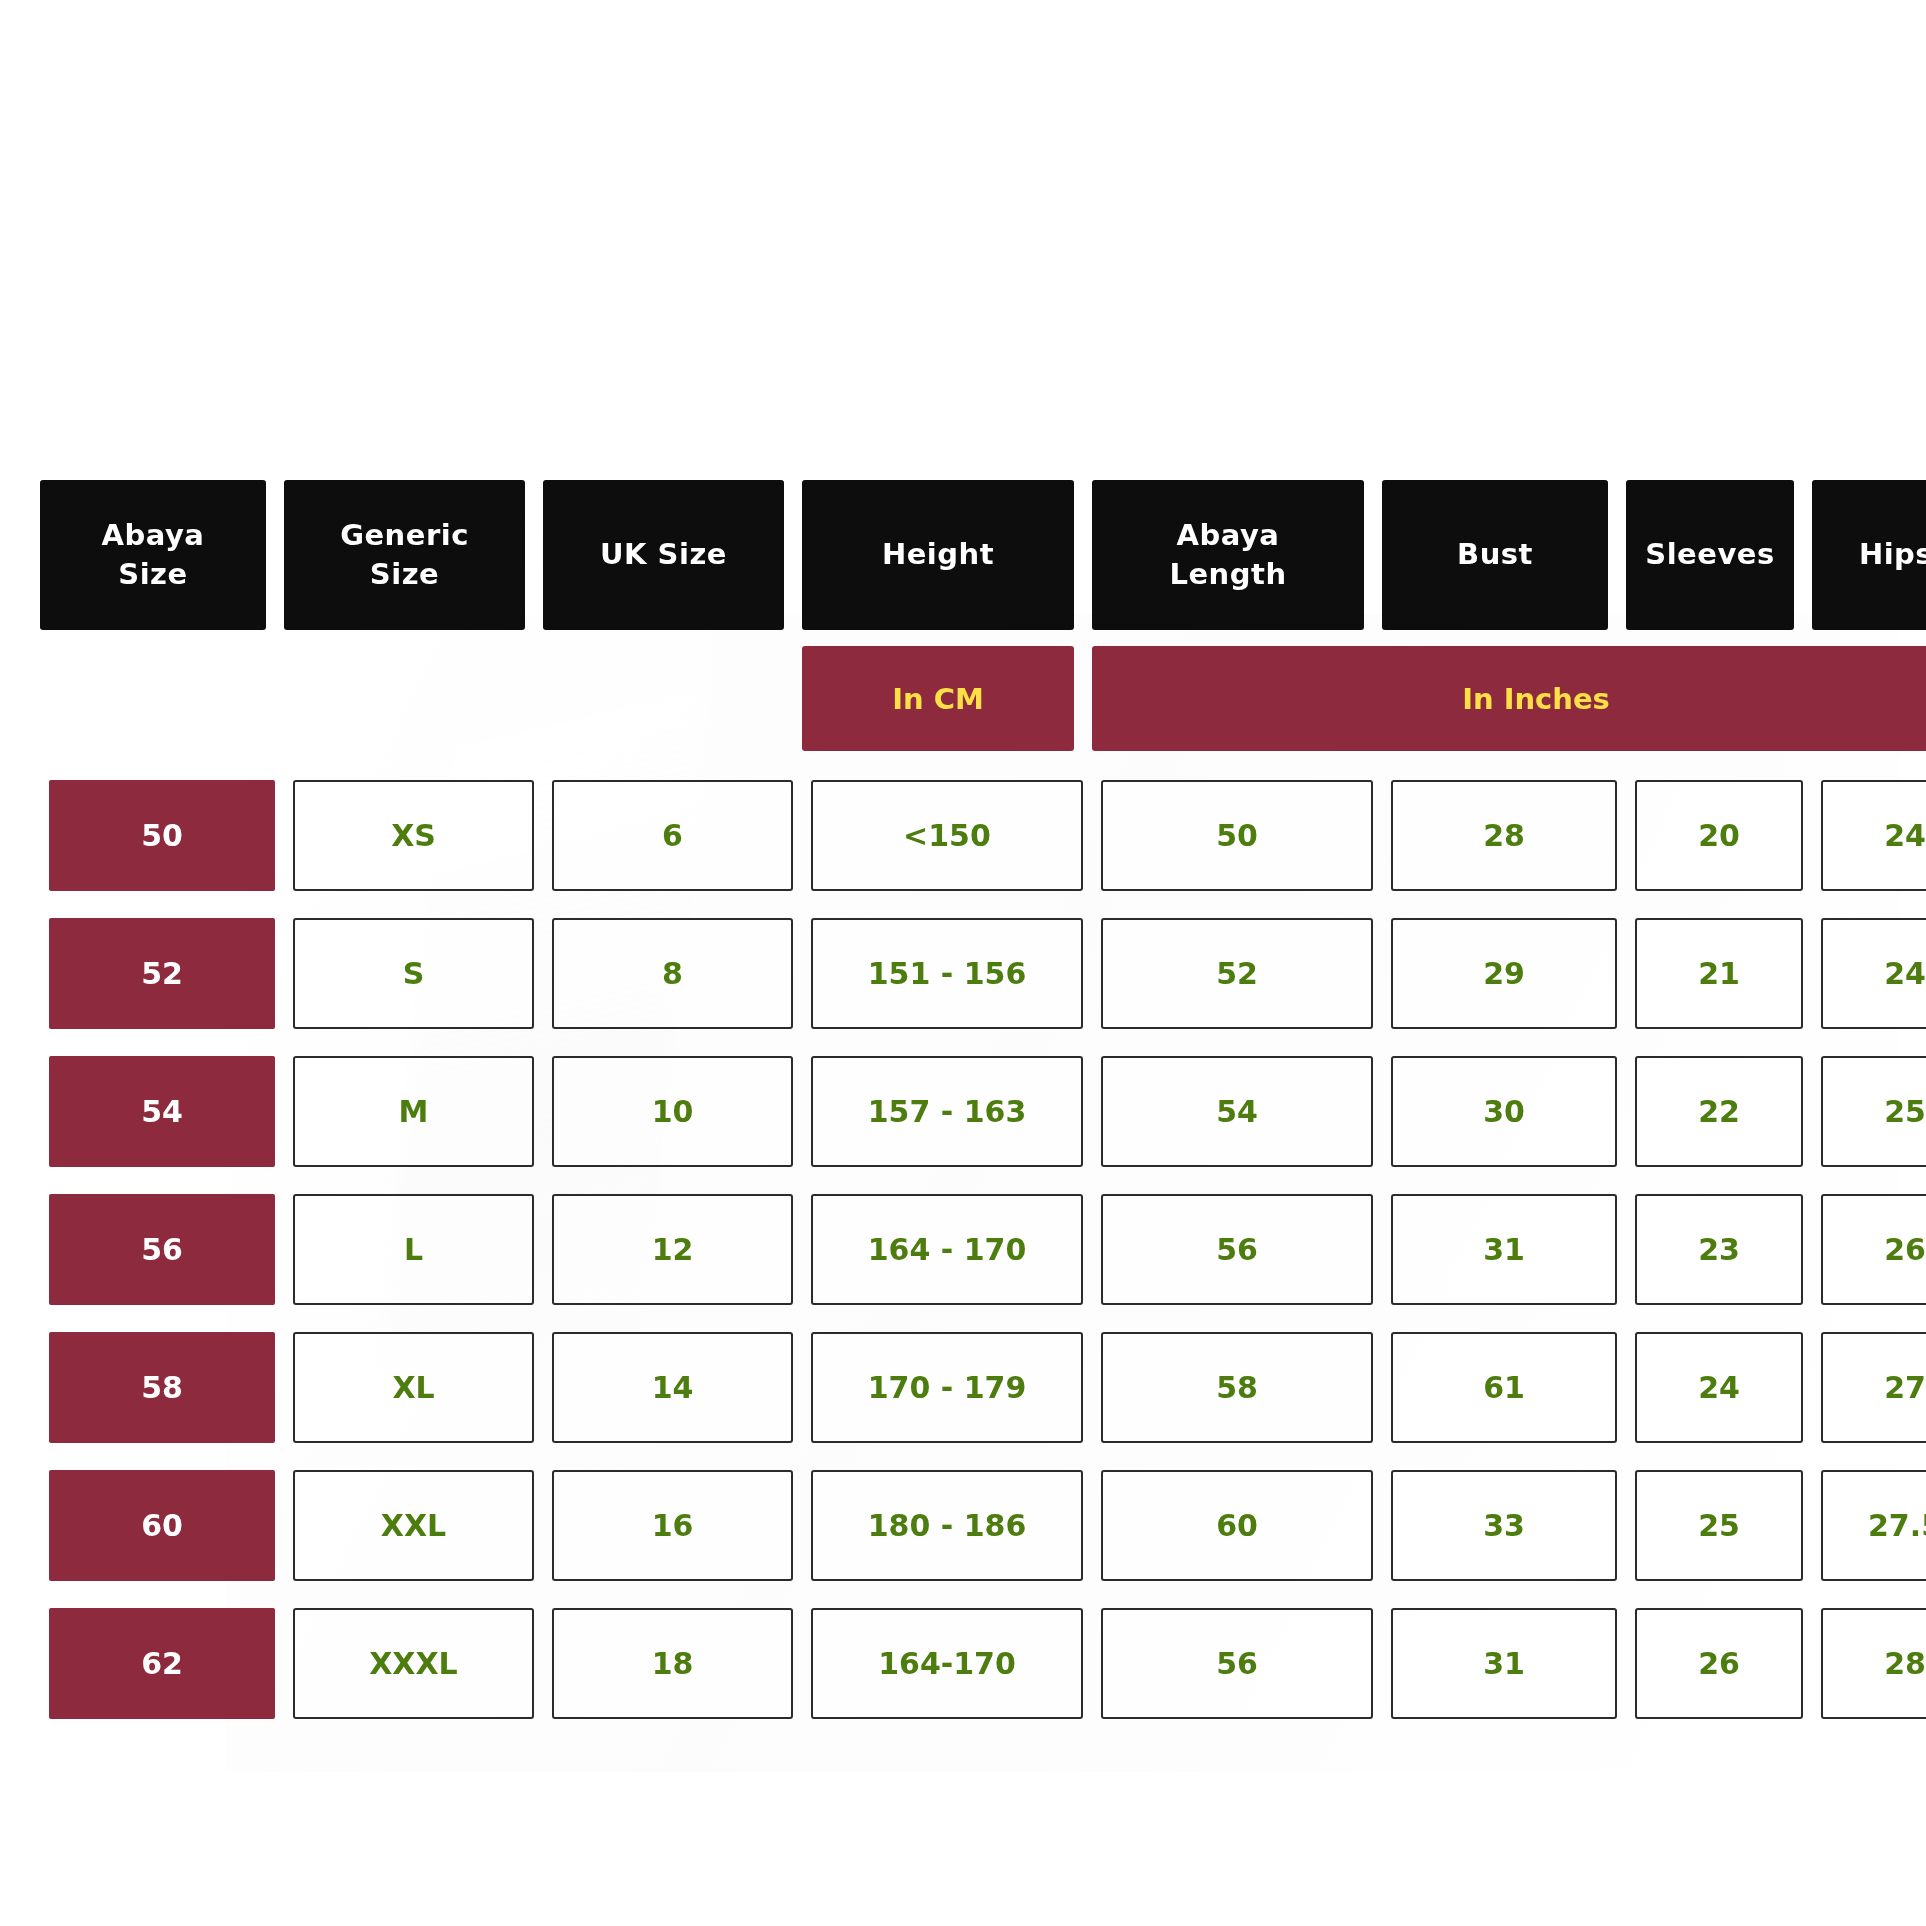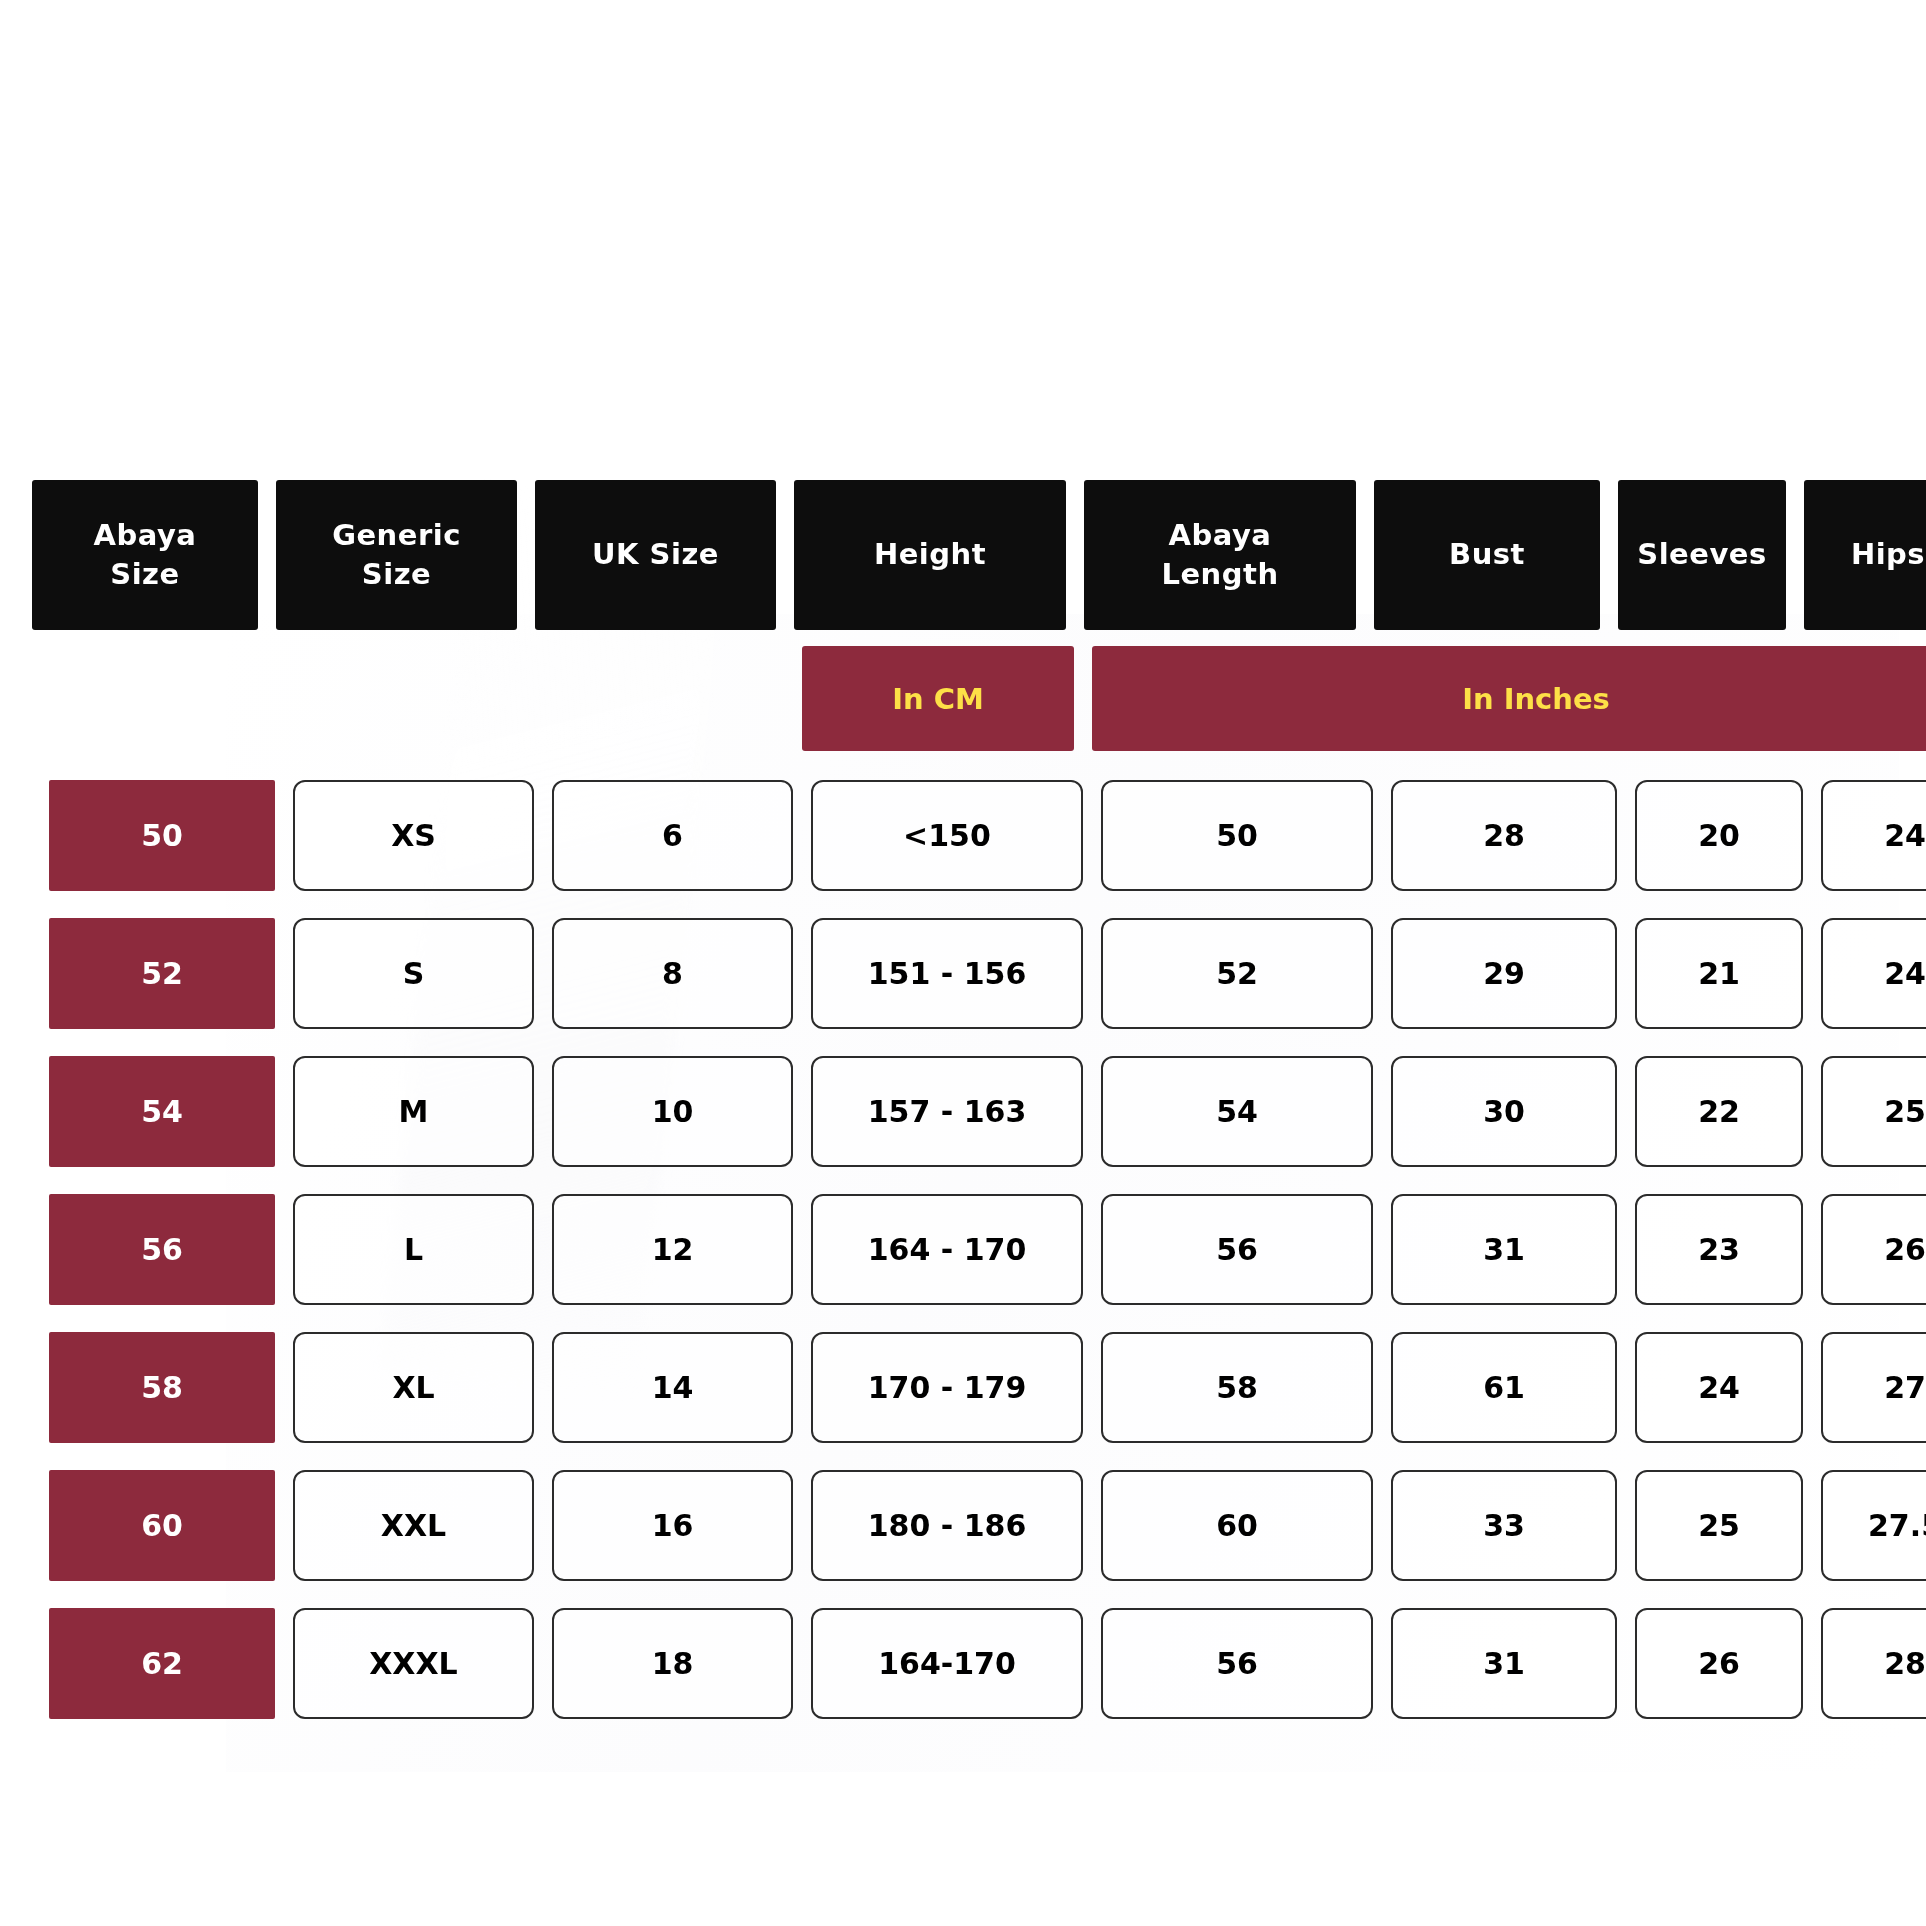--- a/index.html
+++ b/index.html
@@ -38,21 +38,21 @@
     width: 257px;
     height: 891px;
     background: linear-gradient(160deg, rgba(255,255,255,0.0) 0%, rgba(255,255,255,0.55) 30%, rgba(245,245,248,0.35) 70%, rgba(255,255,255,0.0) 100%);
     transform: rotate(6deg);
     filter: blur(6px);
     pointer-events: none;
   }
 
   .grid {
     position: absolute;
-    left: 32px;
+    left: 40px;
     top: 480px;
     width: 1851px;
     display: grid;
     grid-template-columns: 226px 241px 241px 272px 272px 226px 168px 168px;
     column-gap: 18px;
   }
 
   
   .hdr {
     height: 150px;
@@ -108,24 +108,24 @@
     column-gap: 18px;
     margin-bottom: 27px;
   }
   .cell {
     height: 111px;
     display: flex;
     align-items: center;
     justify-content: center;
     font-size: 30px;
     font-weight: bold;
-    color: #000000;
+    color: #4d7c0f;
     background: rgba(255,255,255,0.55);
     border: 2px solid #2b2b2b;
-    border-radius: 12px;
+    border-radius: 3px;
     box-sizing: border-box;
   }
   .cell.maroon {
     background: #8d2a3d;
     color: #ffffff;
     border: none;
     border-radius: 2px;
   }
 </style>
 </head>

